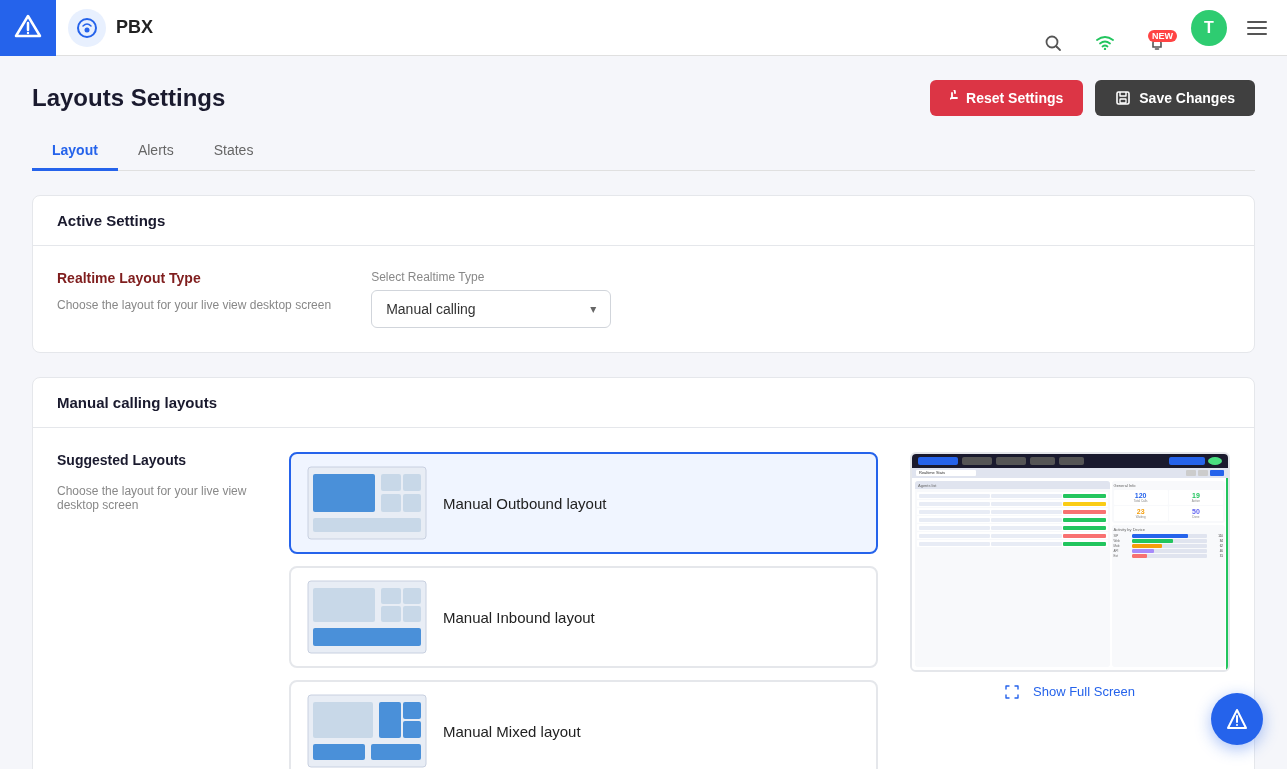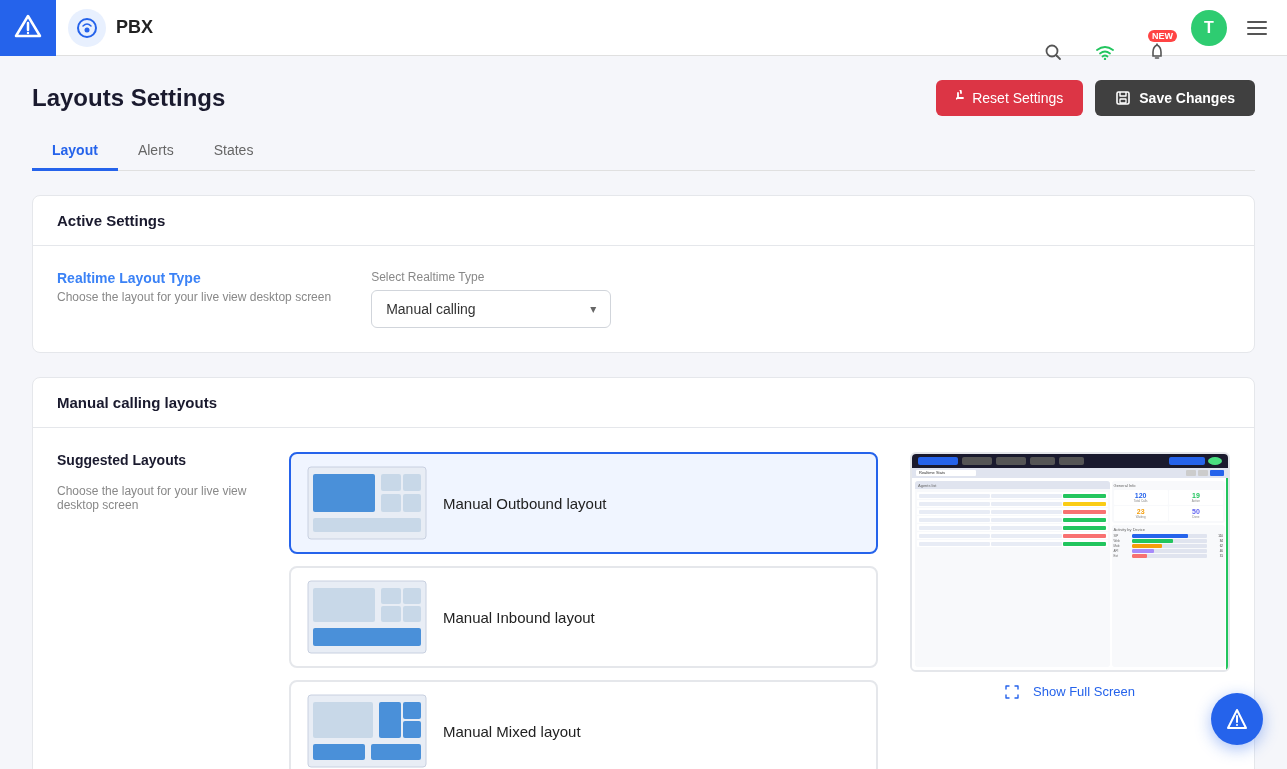--- a/index.html
+++ b/index.html
@@ -20,21 +20,21 @@
     .topbar-pbx-icon {
       width: 38px; height: 38px; border-radius: 50%; background: #e8f0fe;
       display: flex; align-items: center; justify-content: center; margin-left: 12px; flex-shrink: 0;
     }
     .topbar-title {
       font-size: 18px; font-weight: 600; color: #222; margin-left: 10px;
     }
     .topbar-spacer { flex: 1; }
     .topbar-icons { display: flex; align-items: center; gap: 16px; }
     .topbar-icon-btn {
-      width: 36px; height: 36px; display: flex; align-items: center;
+      width: 36px; height: 36px; display: flex; align-items: flex-start;
       justify-content: center; cursor: pointer; border-radius: 50%;
       background: none; border: none; position: relative; margin-top: 48px;
     }
     .new-badge {
       position: absolute; top: -4px; right: -2px;
       background: #ff4444; color: #fff; font-size: 9px; font-weight: 700;
       padding: 1px 4px; border-radius: 8px; text-transform: uppercase;
     }
     .avatar {
       width: 36px; height: 36px; border-radius: 50%; background: #2ecc71;
@@ -53,21 +53,21 @@
     
     .page-header {
       display: flex; align-items: center; justify-content: space-between;
       margin-bottom: 16px;
     }
     .page-title { font-size: 24px; font-weight: 700; color: #1a1a2e; }
     .header-actions { display: flex; gap: 12px; }
     .btn-reset {
       display: flex; align-items: center; 
       background: #dc3545; color: #fff; border: none; border-radius: 6px;
-      padding: 10px 20px; font-size: 14px; font-weight: 400; cursor: pointer;
+      padding: 10px 20px; font-size: 14px; font-weight: 700; cursor: pointer;
     }
     .btn-save {
       display: flex; align-items: center; gap: 8px;
       background: #404040; color: #fff; border: none; border-radius: 6px;
       padding: 10px 20px; font-size: 14px; font-weight: 600; cursor: pointer;
     }
 
     
     .tabs { display: flex; gap: 0; border-bottom: 1px solid #e0e0e0; margin-bottom: 24px; }
     .tab {
@@ -84,21 +84,21 @@
     }
     .section-header {
       padding: 16px 24px; border-bottom: 1px solid #e5e7eb;
       font-size: 15px; font-weight: 700; color: #1a1a2e;
     }
     .section-body { padding: 24px; }
 
     
     .layout-type-row { display: flex; align-items: flex-start; gap: 40px; }
     .layout-type-label { min-width: 220px; }
-    .layout-type-label h3 { font-size: 14px; font-weight: 700; color: #3b82f6; margin-bottom: 4px; }
+    .layout-type-label h3 { font-size: 14px; font-weight: 700; color: #7f1d1d; margin-bottom: 12px; }
     .layout-type-label p { font-size: 12px; color: #888; }
     .select-container { position: relative; }
     .select-dropdown {
       display: flex; align-items: center; justify-content: space-between;
       width: 240px; padding: 10px 14px; border: 1px solid #d1d5db;
       border-radius: 6px; background: #fff; cursor: pointer; font-size: 14px; color: #333;
     }
     .chevron-icon { color: #666; font-size: 12px; }
 
     

